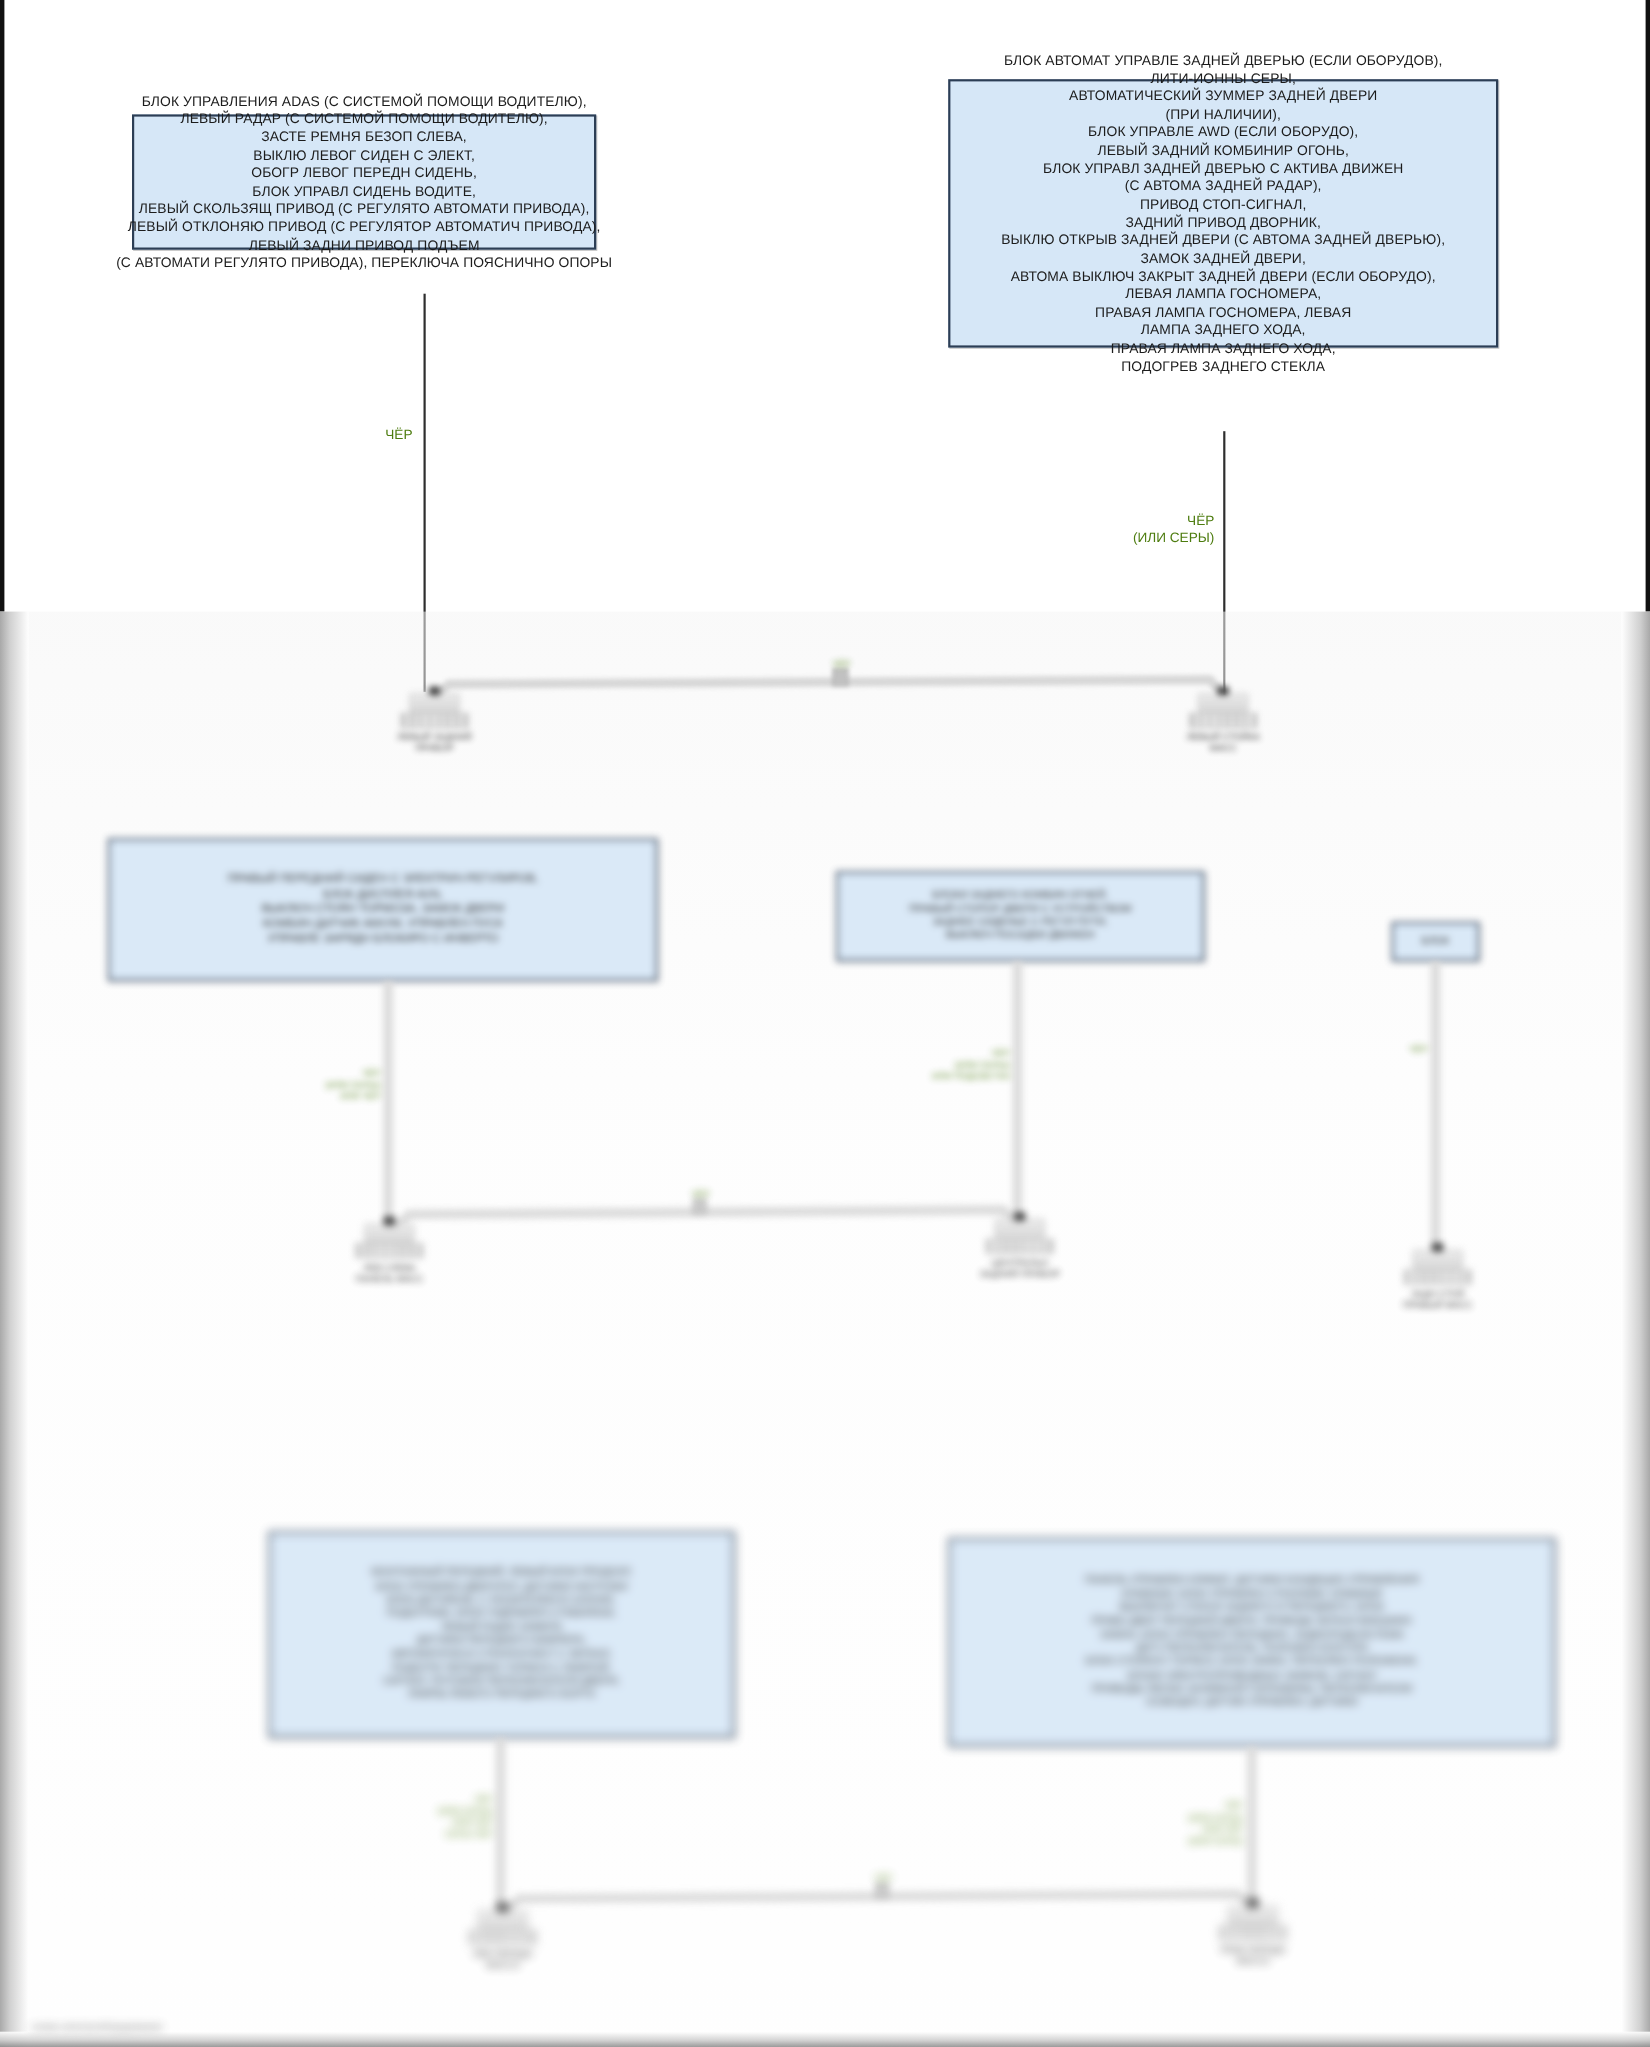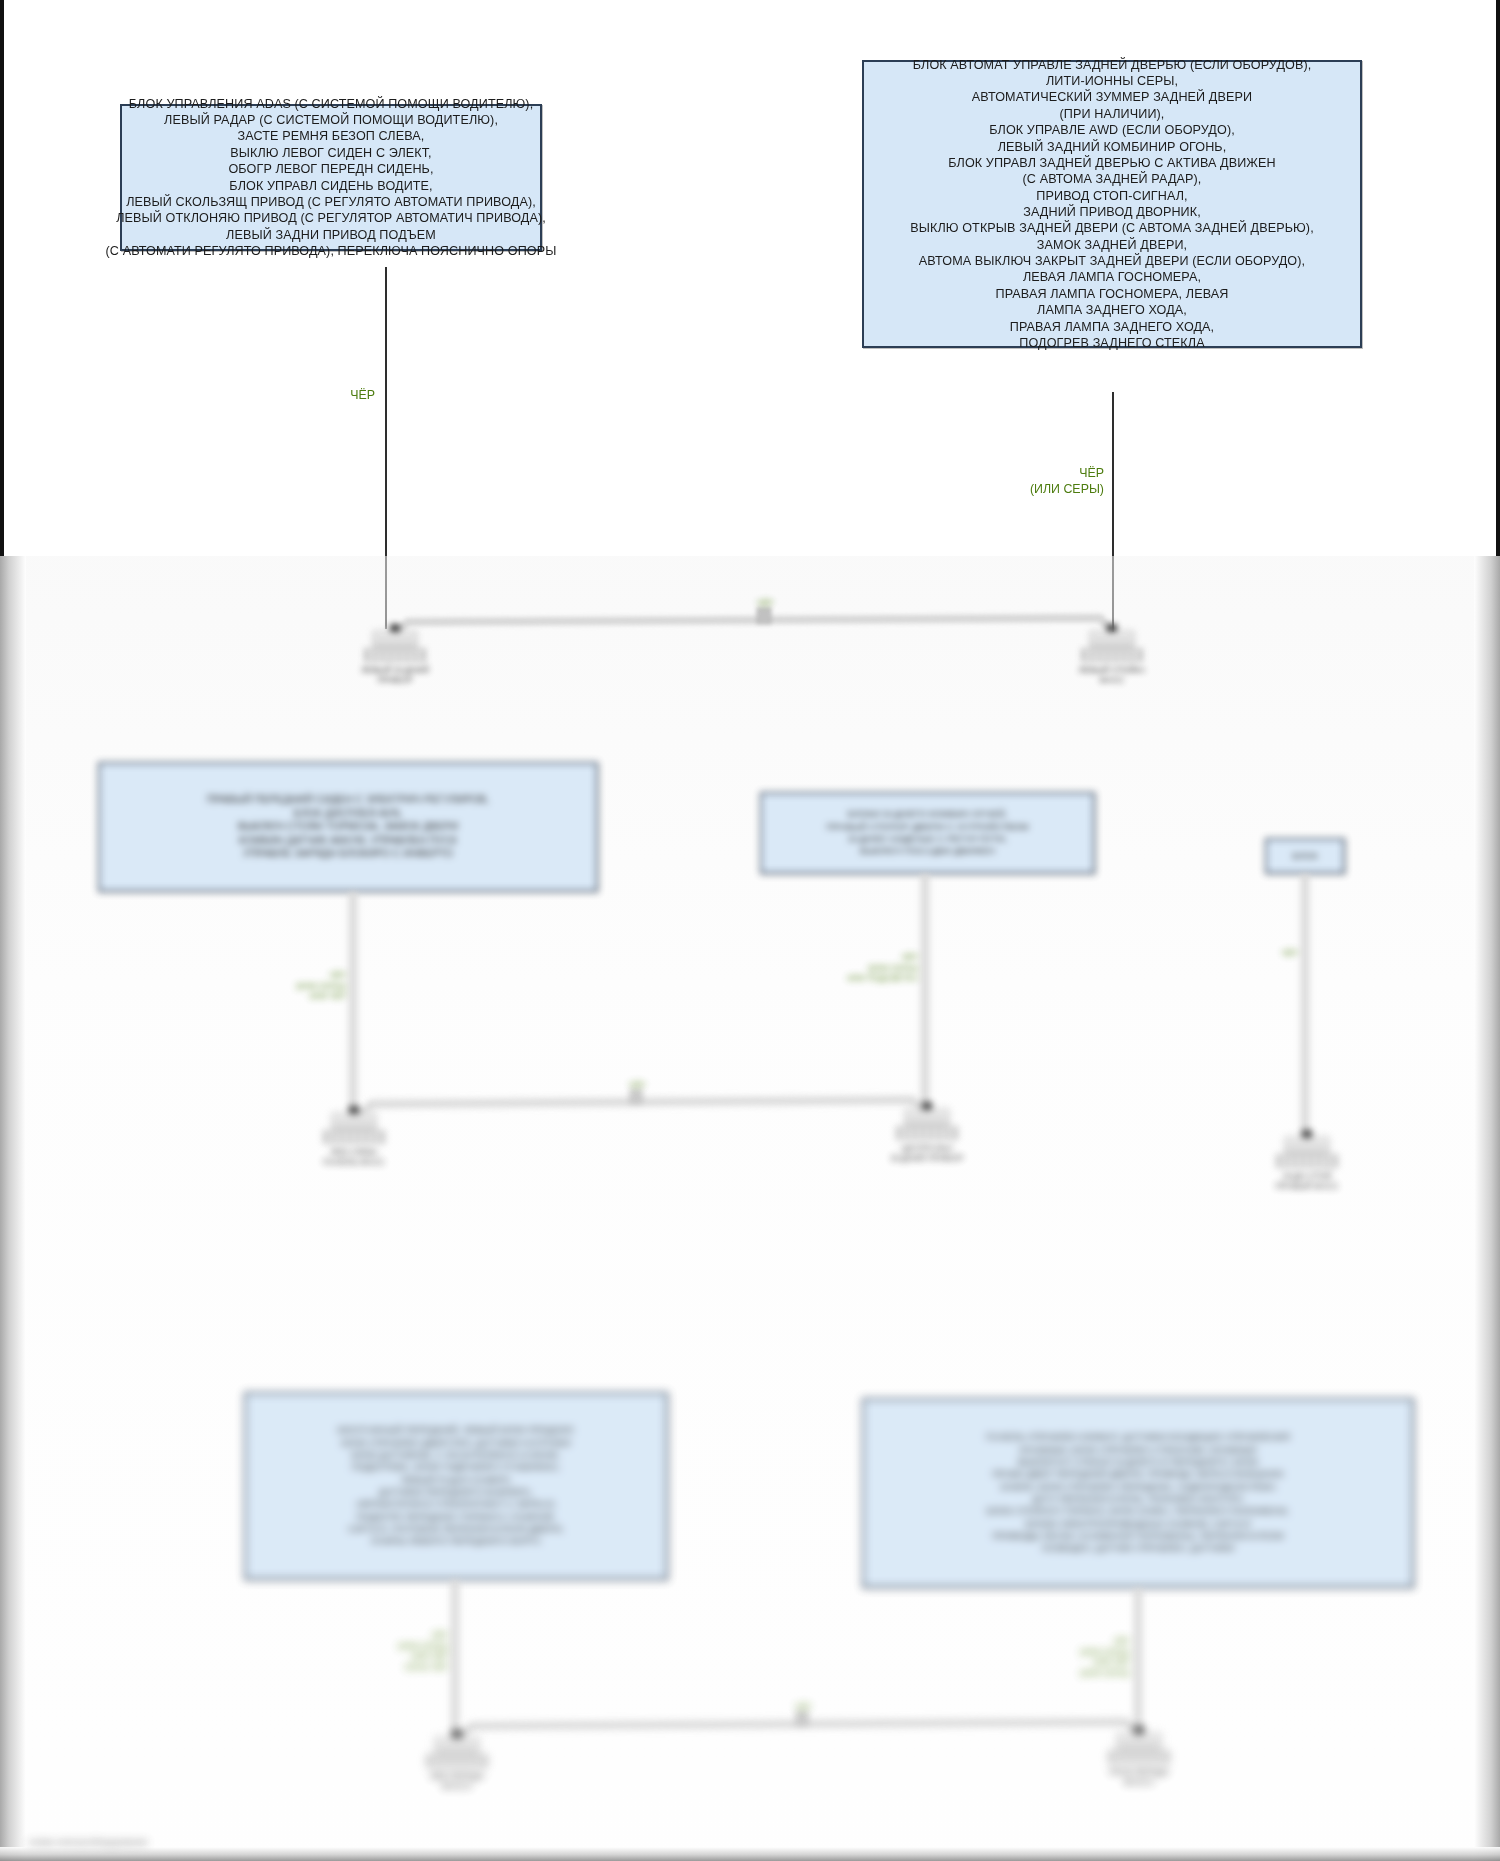--- a/index.html
+++ b/index.html
@@ -83,36 +83,36 @@
   }
 </style>
 </head>
 <body>
 
 <div id="page">
 
   <div class="edge-border edge-left"></div>
   <div class="edge-border edge-right"></div>
 
-  <div class="cbox sharp" style="left:120px;top:104px;width:422px;height:147px;">
+  <div class="cbox sharp" style="left:120px;top:104px;width:422px;height:123px;">
     <div class="lines">
       <div class="ln">БЛОК УПРАВЛЕНИЯ ADAS (С СИСТЕМОЙ ПОМОЩИ ВОДИТЕЛЮ),</div>
       <div class="ln">ЛЕВЫЙ РАДАР (С СИСТЕМОЙ ПОМОЩИ ВОДИТЕЛЮ),</div>
       <div class="ln">ЗАСТЕ РЕМНЯ БЕЗОП СЛЕВА,</div>
       <div class="ln">ВЫКЛЮ ЛЕВОГ СИДЕН С ЭЛЕКТ,</div>
       <div class="ln">ОБОГР ЛЕВОГ ПЕРЕДН СИДЕНЬ,</div>
       <div class="ln">БЛОК УПРАВЛ СИДЕНЬ ВОДИТЕ,</div>
       <div class="ln">ЛЕВЫЙ СКОЛЬЗЯЩ ПРИВОД (С РЕГУЛЯТО АВТОМАТИ ПРИВОДА),</div>
       <div class="ln">ЛЕВЫЙ ОТКЛОНЯЮ ПРИВОД (С РЕГУЛЯТОР АВТОМАТИЧ ПРИВОДА),</div>
       <div class="ln">ЛЕВЫЙ ЗАДНИ ПРИВОД ПОДЪЕМ</div>
       <div class="ln">(С АВТОМАТИ РЕГУЛЯТО ПРИВОДА), ПЕРЕКЛЮЧА ПОЯСНИЧНО ОПОРЫ</div>
     </div>
   </div>
 
-  <div class="cbox sharp" style="left:862px;top:60px;width:500px;height:288px;">
+  <div class="cbox sharp" style="left:862px;top:72px;width:500px;height:244px;">
     <div class="lines">
       <div class="ln">БЛОК АВТОМАТ УПРАВЛЕ ЗАДНЕЙ ДВЕРЬЮ (ЕСЛИ ОБОРУДОВ),</div>
       <div class="ln">ЛИТИ-ИОННЫ СЕРЫ,</div>
       <div class="ln">АВТОМАТИЧЕСКИЙ ЗУММЕР ЗАДНЕЙ ДВЕРИ</div>
       <div class="ln">(ПРИ НАЛИЧИИ),</div>
       <div class="ln">БЛОК УПРАВЛЕ AWD (ЕСЛИ ОБОРУДО),</div>
       <div class="ln">ЛЕВЫЙ ЗАДНИЙ КОМБИНИР ОГОНЬ,</div>
       <div class="ln">БЛОК УПРАВЛ ЗАДНЕЙ ДВЕРЬЮ С АКТИВА ДВИЖЕН</div>
       <div class="ln">(С АВТОМА ЗАДНЕЙ РАДАР),</div>
       <div class="ln">ПРИВОД СТОП-СИГНАЛ,</div>

